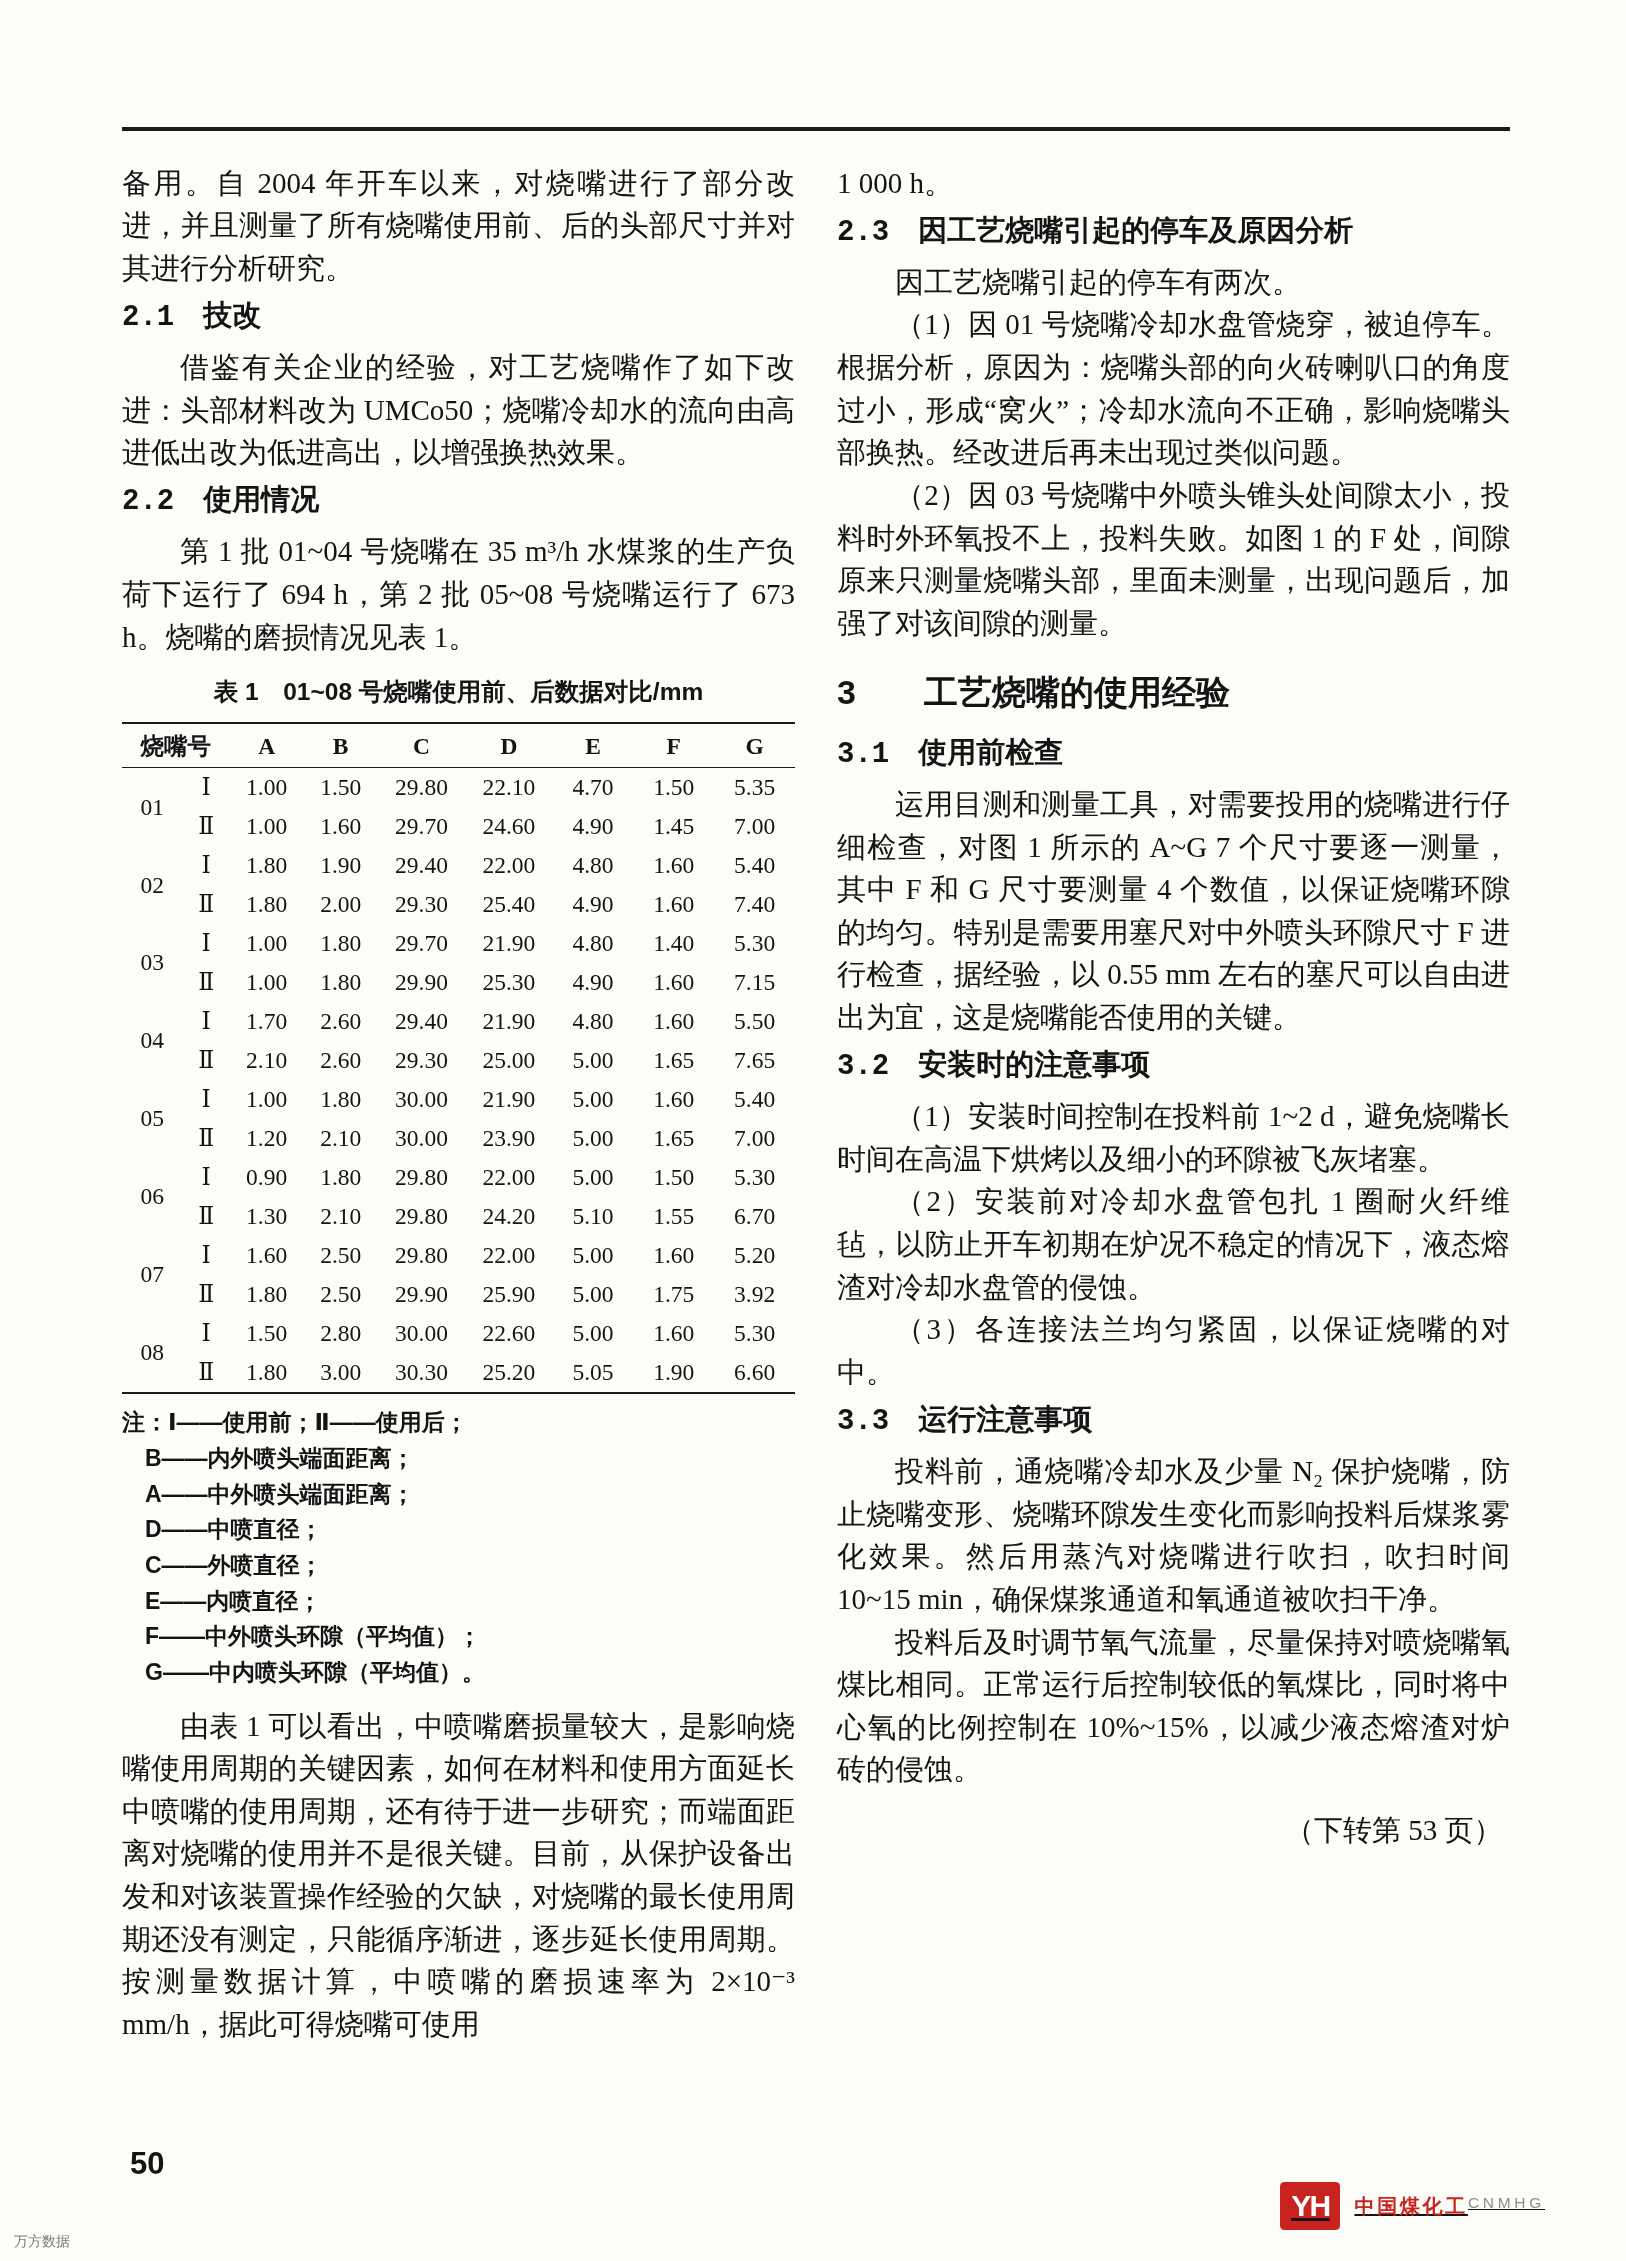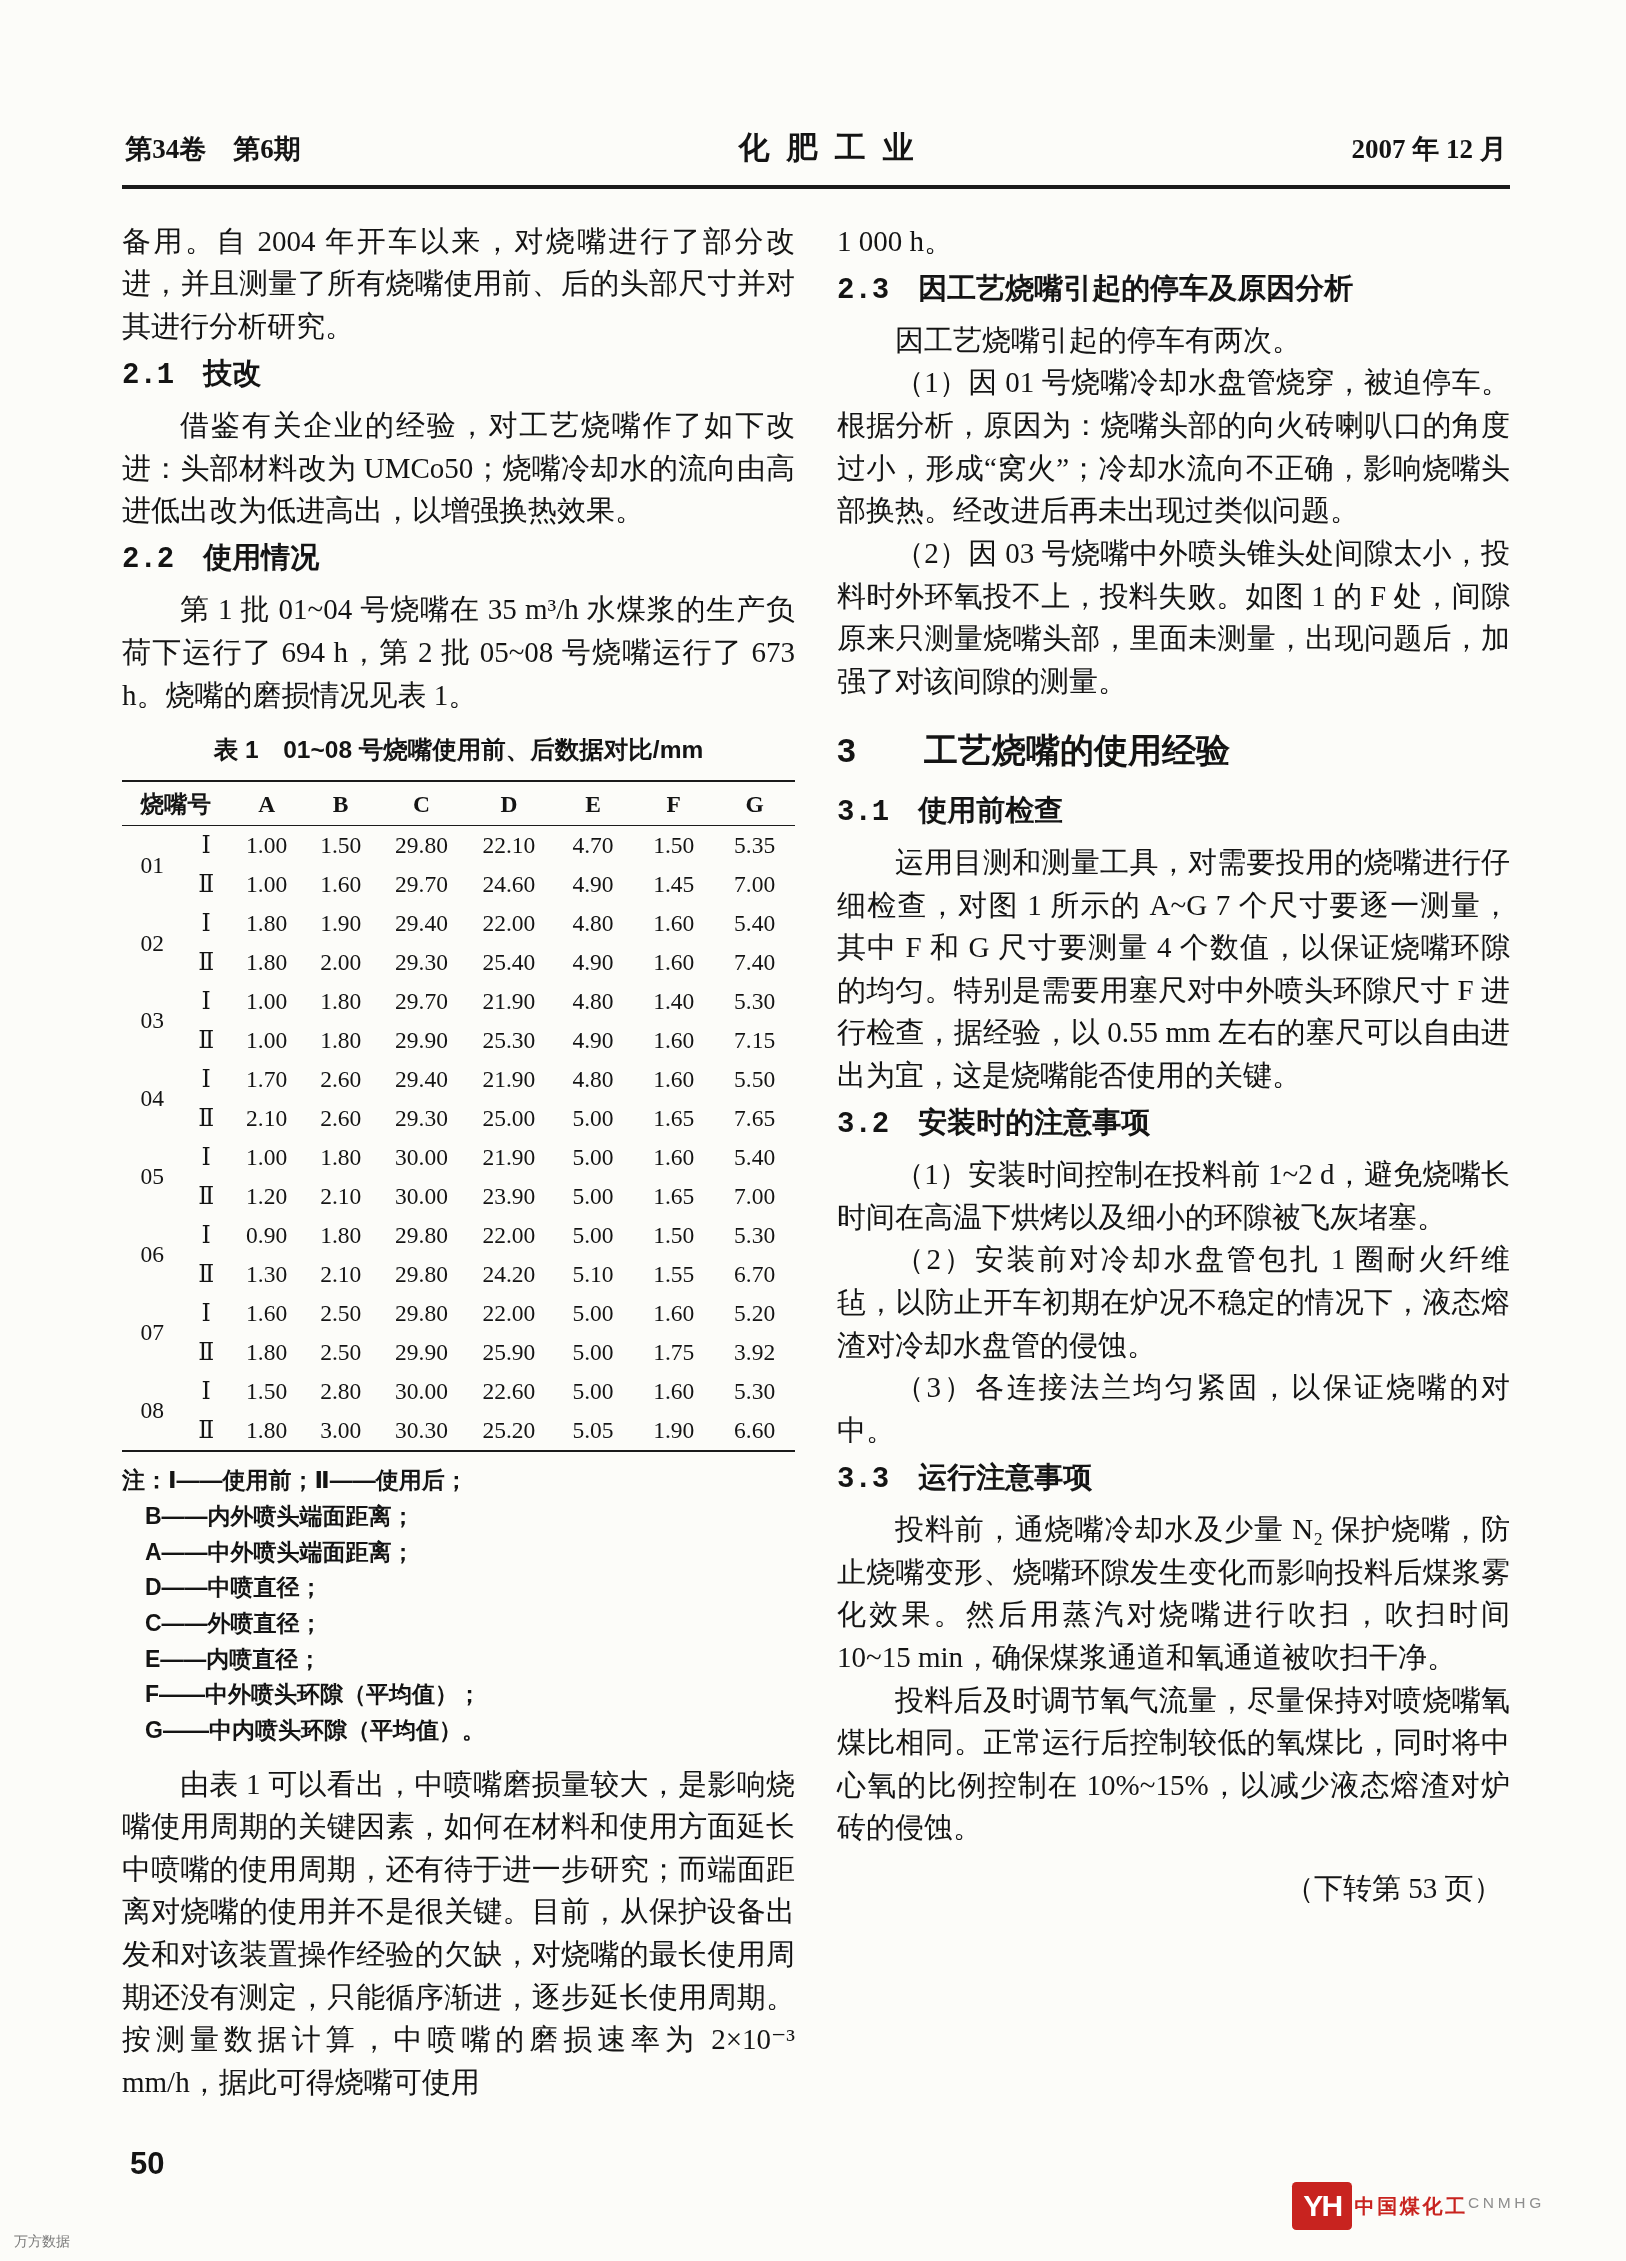--- a/index.html
+++ b/index.html
@@ -66,21 +66,21 @@
   .note-line.first { padding-left:0; }
 
   .continued-note { text-align:right; margin-top:18px; padding-right:7.5px; }
 
   .page-number {
     position:absolute; left:130px; bottom:79px;
     font-size:31px; font-weight:bold;
     font-family:"Liberation Sans","DejaVu Sans",sans-serif;
   }
 
-  .logo { position:absolute; right:81px; bottom:31px; display:flex; align-items:center; gap:2px; }
+  .logo { position:absolute; right:81px; bottom:31px; display:flex; align-items:center; gap:14px;text-decoration:underline; }
   .logo-mark {
     width:60px; height:48px; background:#c8231f; color:#ffffff;
     display:flex; align-items:center; justify-content:center;
     font-family:"Liberation Sans","DejaVu Sans",sans-serif;
     font-weight:bold; font-size:30px; letter-spacing:-1.6px; border-radius:4.3px;
   }
   .logo-text { display:flex; flex-direction:row; line-height:1.2; }
   .logo-cn {
     color:#c8231f; font-size:20px; font-weight:bold; letter-spacing:2.7px;
     font-family:"Liberation Sans","DejaVu Sans",sans-serif;
@@ -95,25 +95,20 @@
     font-size:14px; color:#7a7a7a;
     font-family:"Liberation Sans","DejaVu Sans",sans-serif;
   }
 </style>
 </head>
 <body>
 
 <div class="page">
   <div class="content">
 
-    <header class="page-header">
-      <span>第34卷　第6期</span>
-      <span class="journal-title">化肥工业</span>
-      <span>2007 年 12 月</span>
-    </header>
     <div class="header-rule"></div>
 
     <div class="columns">
 
       <div class="col">
         <p class="para">备用。自 2004 年开车以来，对烧嘴进行了部分改进，并且测量了所有烧嘴使用前、后的头部尺寸并对其进行分析研究。</p>
         <h3 class="sec">2.1　技改</h3>
         <p class="para indent">借鉴有关企业的经验，对工艺烧嘴作了如下改进：头部材料改为 UMCo50；烧嘴冷却水的流向由高进低出改为低进高出，以增强换热效果。</p>
         <h3 class="sec">2.2　使用情况</h3>
         <p class="para indent">第 1 批 01~04 号烧嘴在 35 m³/h 水煤浆的生产负荷下运行了 694 h，第 2 批 05~08 号烧嘴运行了 673 h。烧嘴的磨损情况见表 1。</p>

